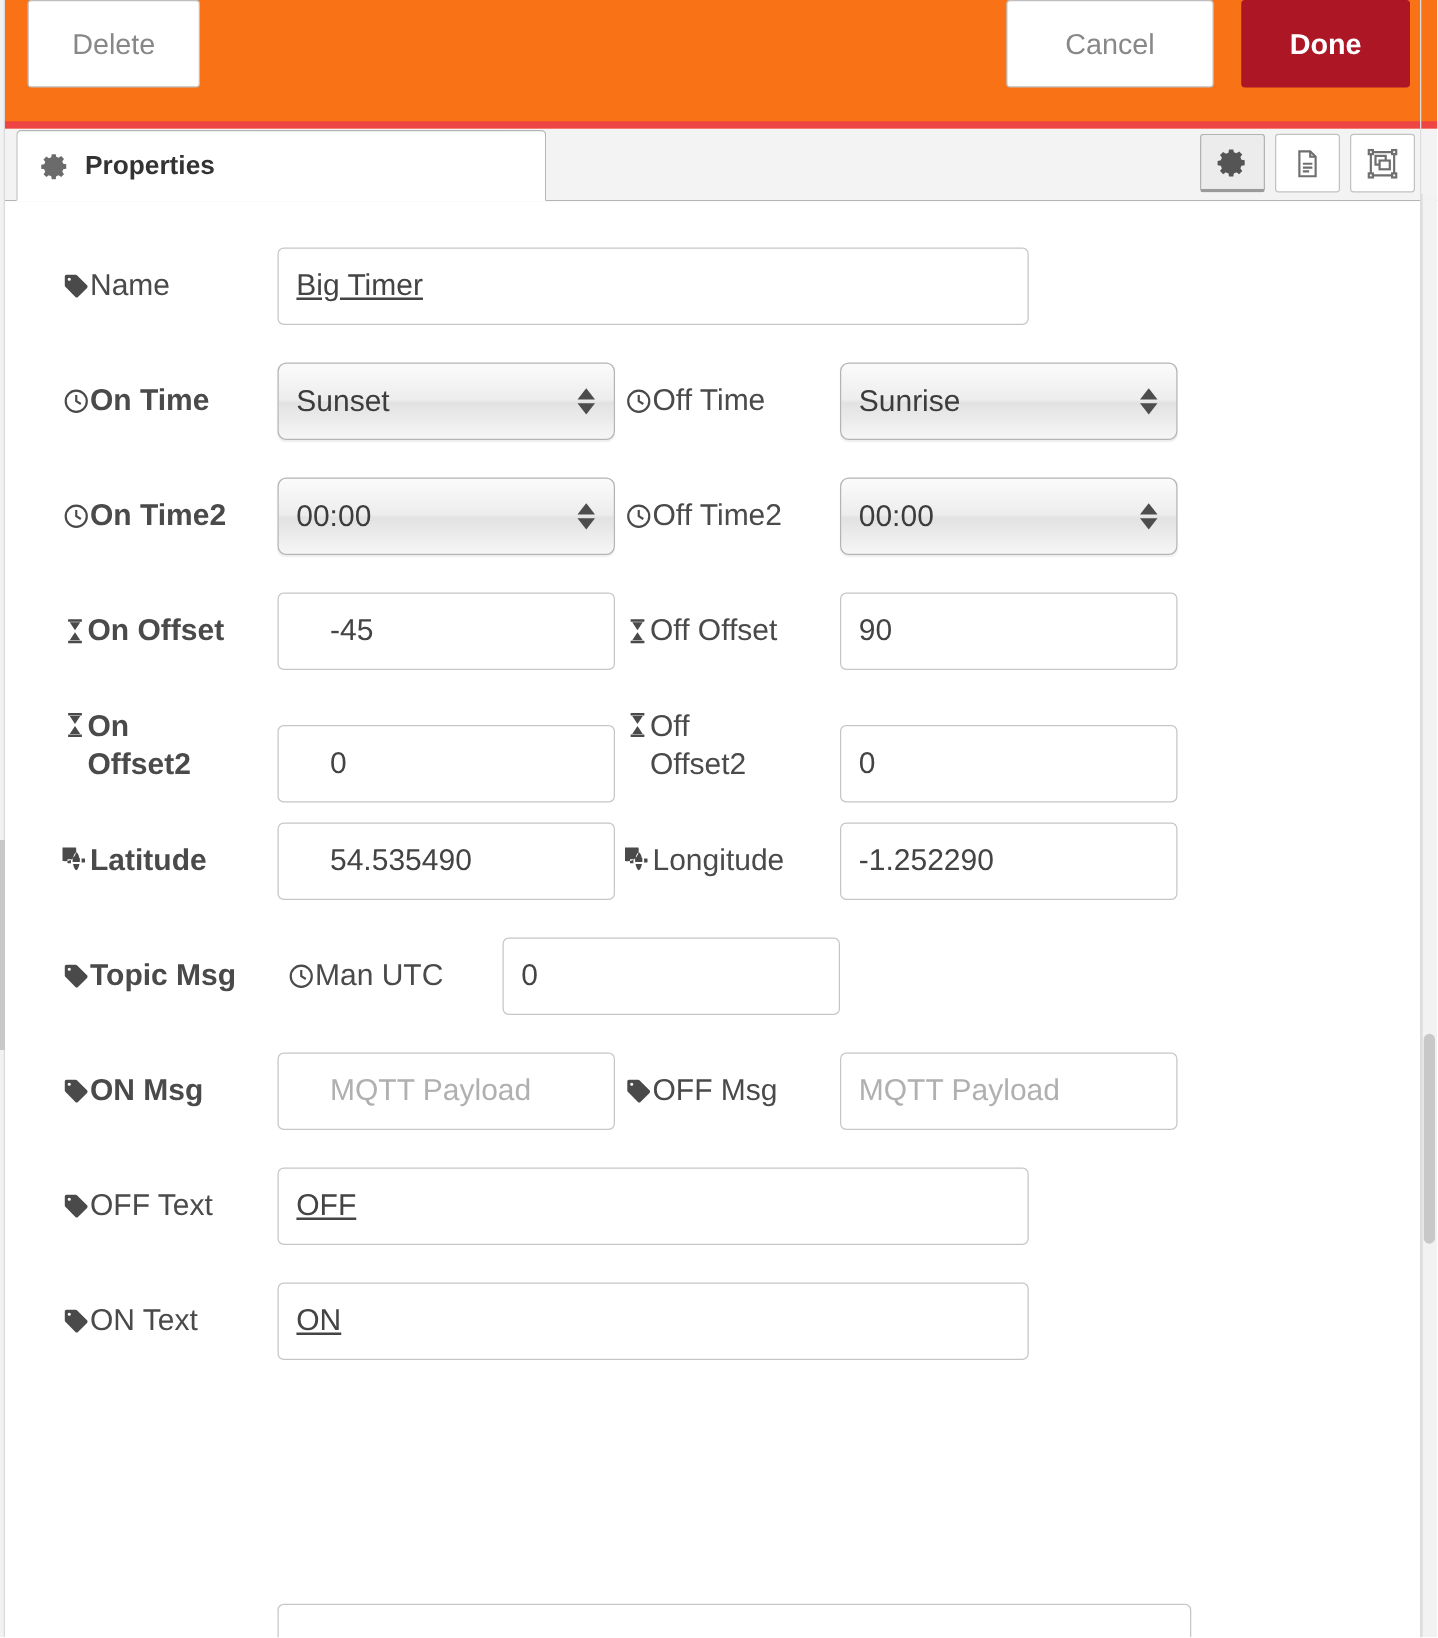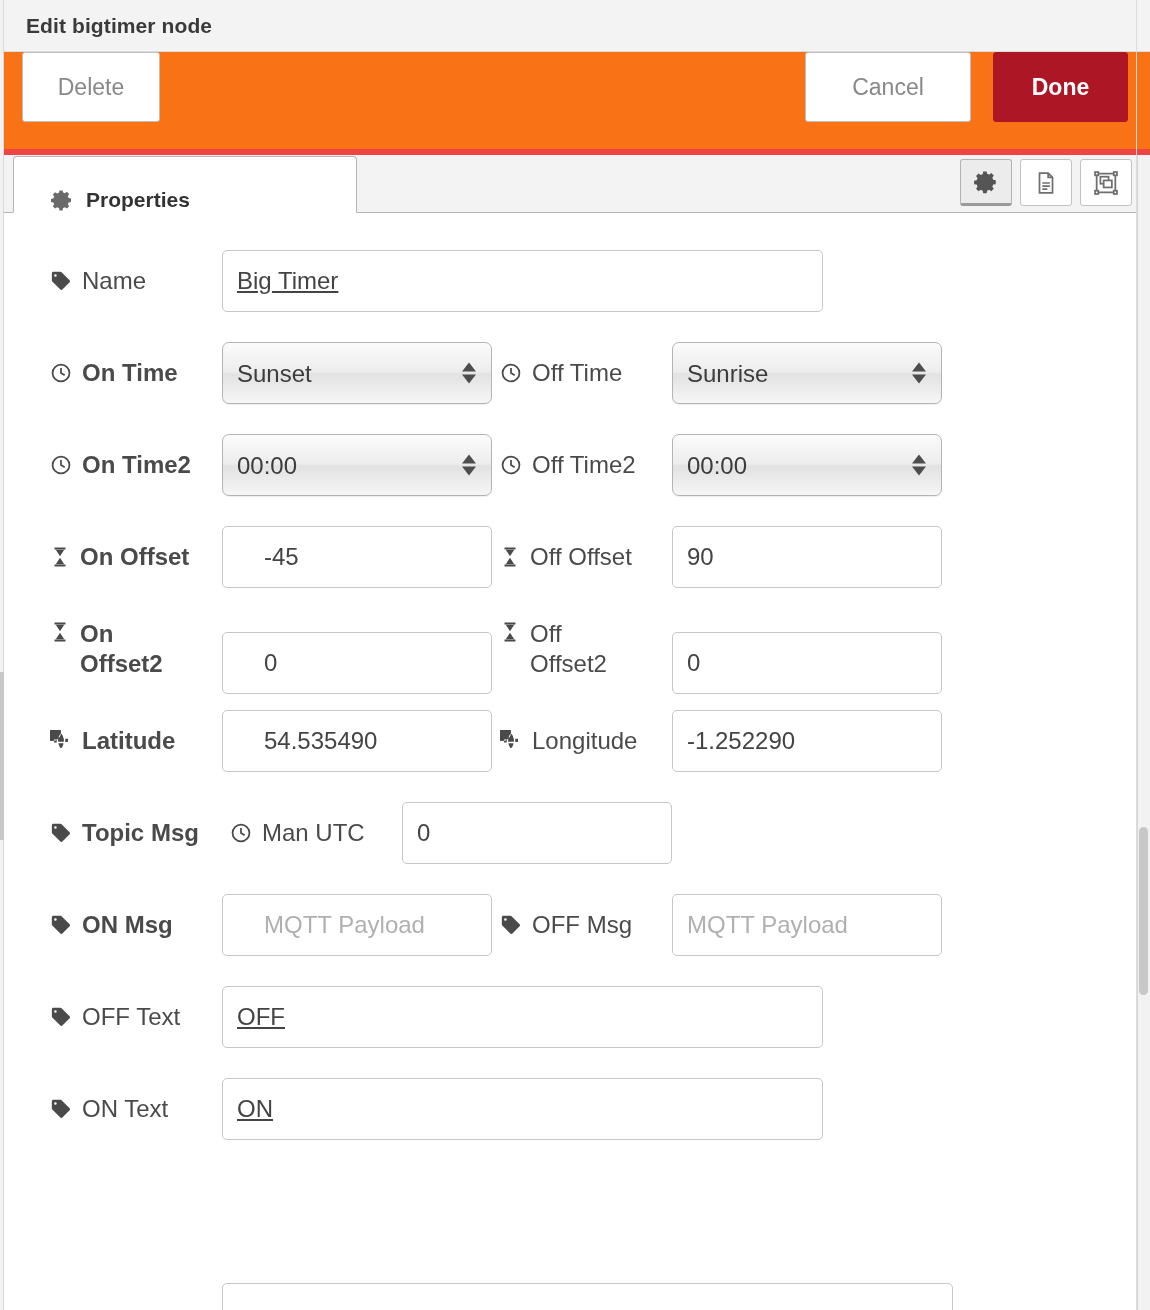--- a/index.html
+++ b/index.html
@@ -76,28 +76,28 @@
     position: relative;
     height: 58px;
     background: #f3f3f3;
     border-bottom: 1px solid #b5b5b5;
     display: flex;
     align-items: flex-end;
     padding-left: 13px;
   }
   .tab {
     height: 57px;
-    width: 344px;
+    width: 424px;
     background: #ffffff;
     border: 1px solid #b5b5b5;
     border-bottom: 1px solid #ffffff;
     border-radius: 4px 4px 0 0;
     display: flex;
-    align-items: flex-end;
-    padding-left: 36px;
+    align-items: center;
+    padding-left: 18px;
     gap: 12px;
     position: relative;
     z-index: 3;
     margin-bottom: -1px;
     cursor: pointer;
   }
   .tab-label {
     font-size: 21px;
     font-weight: bold;
     color: #333333;
@@ -140,21 +140,20 @@
     display: flex;
     align-items: center;
     height: 92px;
     padding-left: 50px;
   }
   .row.tall { align-items: center; }
 
   .label {
     display: flex;
     align-items: center;
-    gap: 10px;
     font-size: 24px;
     color: #4a4a4a;
     flex: none;
     line-height: 1.25;
   }
   .label .txt { white-space: pre-line; }
 
   
   .lbl-a { width: 172px; }          
   .lbl-left { width: 172px; font-weight: bold; }       
@@ -265,23 +264,20 @@
     background: #fff;
   }
 
   svg { display: block; }
 </style>
 </head>
 <body>
 
 <div class="window">
 
-  <div class="titlebar">
-    <span class="titlebar-text">Edit bigtimer node</span>
-  </div>
 
   <div class="buttonbar">
     <div class="btn btn-delete">Delete</div>
     <div class="spacer"></div>
     <div class="btn btn-cancel">Cancel</div>
     <div class="btn btn-done">Done</div>
   </div>
 
   <div class="tabrow">
     <div class="tab">

